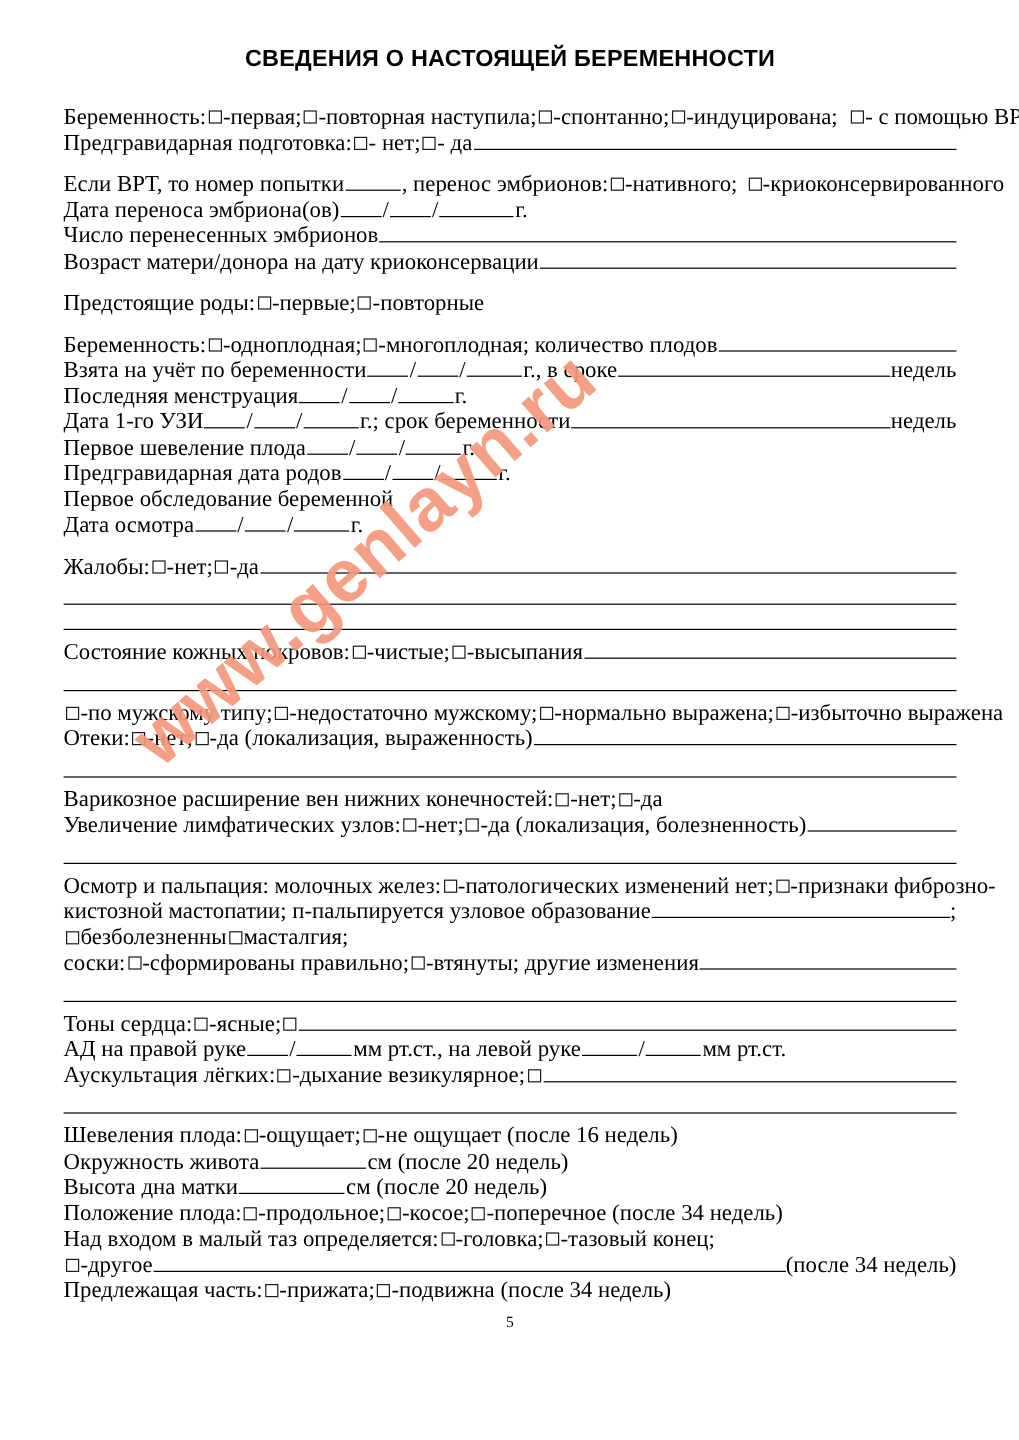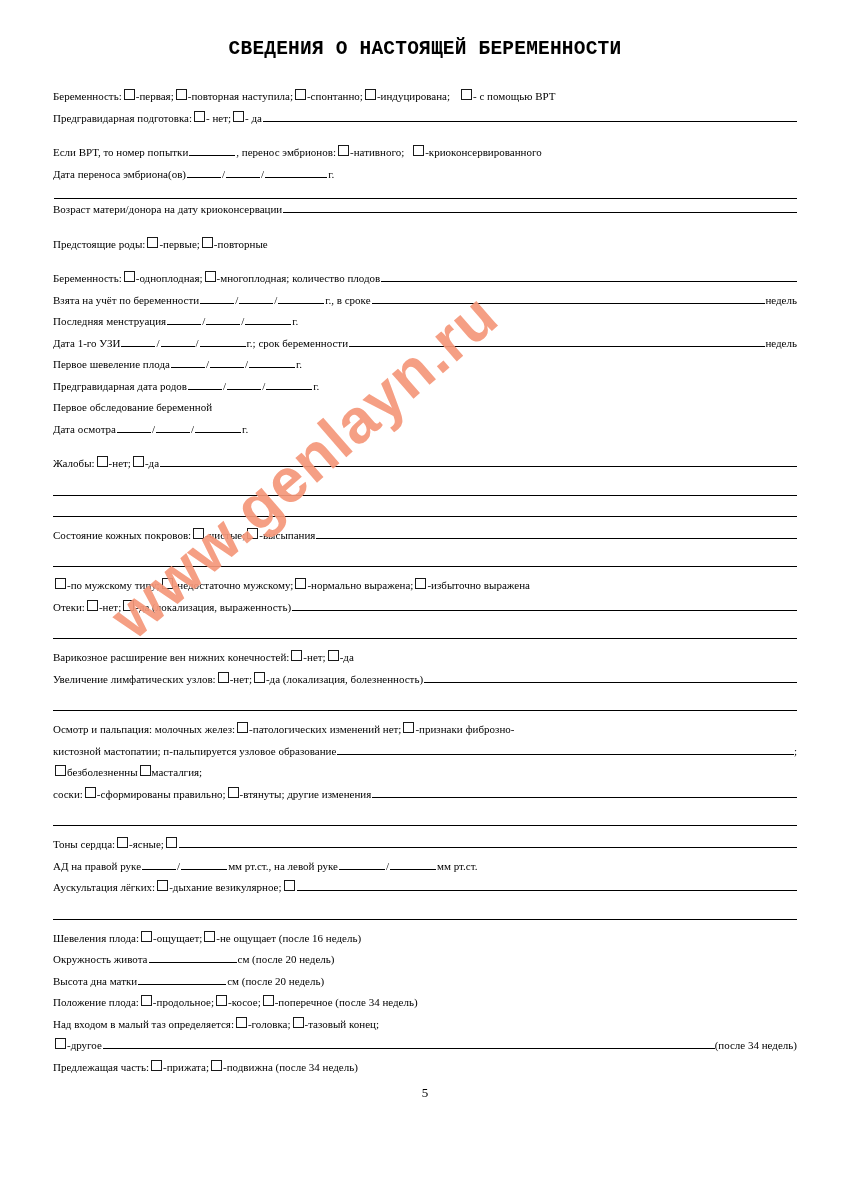--- a/index.html
+++ b/index.html
@@ -54,26 +54,26 @@
     top: 38px;
     width: 744px;
   }
 
   h1.doc-title {
     font-size: 19.5px;
     font-weight: bold;
     text-align: center;
     margin: 0 0 26px 0;
     letter-spacing: 0.2px;
-    font-family: Liberation Mono, monospace;
+    font-family: Liberation Sans, sans-serif;
   }
 
   
   .row {
-    font-size: 11px;
+    font-size: 19px;
     line-height: 21.5px;
     white-space: nowrap;
     display: flex;
     align-items: baseline;
     margin: 0;
     padding: 0;
     text-align: right;
   }
   .gap-sm { height: 8px; }
   .gap-md { height: 13px; }
@@ -183,20 +183,21 @@
       <span class="t">Дата переноса эмбриона(ов)</span>
       <span class="blank b-s"></span>
       <span class="t">/</span>
       <span class="blank b-s"></span>
       <span class="t">/</span>
       <span class="blank b-l"></span>
       <span class="t">г.</span>
     </div>
 
     <div class="row">
+      <span class="t">Число перенесенных эмбрионов</span>
       <span class="fill"></span>
     </div>
 
     <div class="row">
       <span class="t">Возраст матери/донора на дату криоконсервации</span>
       <span class="fill"></span>
     </div>
 
     <div class="gap-md"></div>
 

